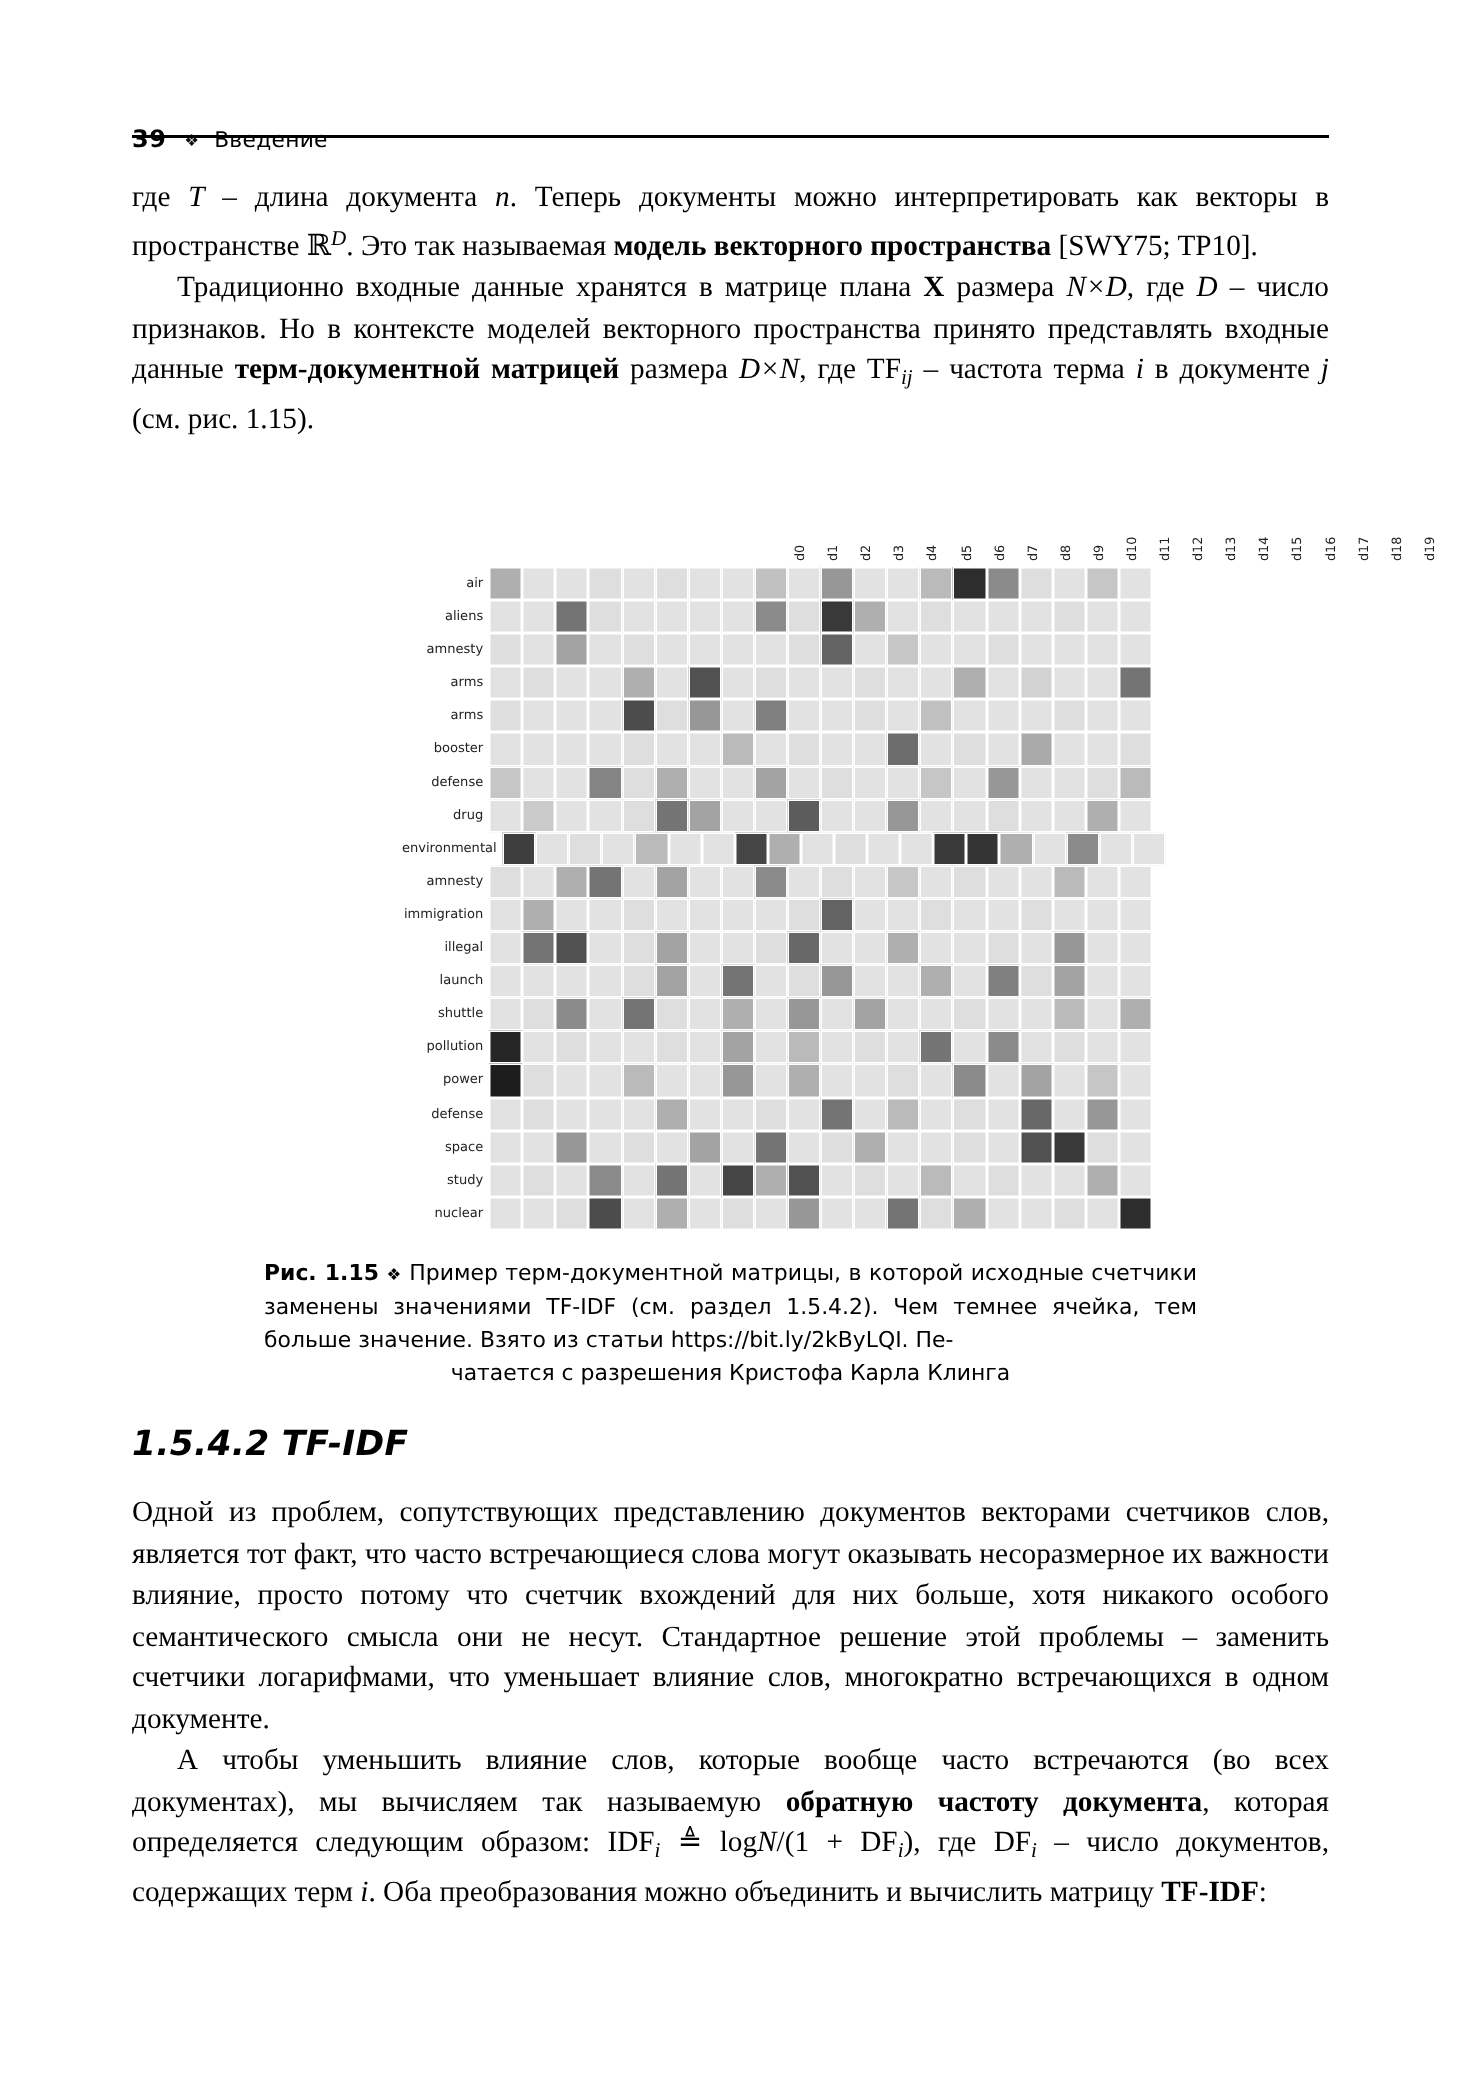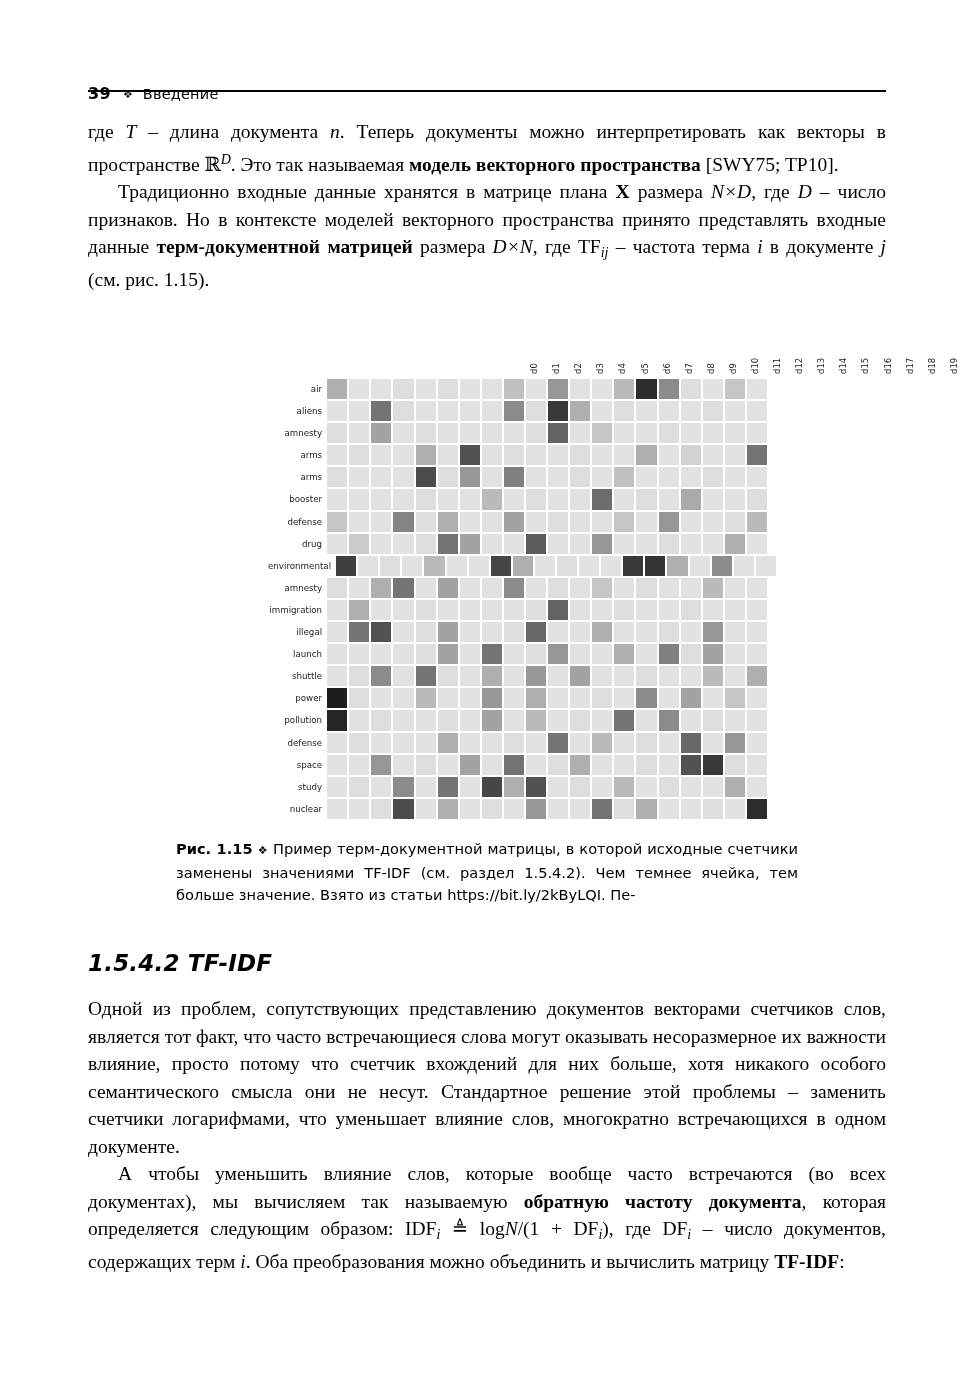--- a/index.html
+++ b/index.html
@@ -584,20 +584,45 @@
               <div class="cell" style="background: rgb(226, 226, 226);"></div>
               <div class="cell" style="background: rgb(222, 222, 222);"></div>
               <div class="cell" style="background: rgb(226, 226, 226);"></div>
               <div class="cell" style="background: rgb(226, 226, 226);"></div>
               <div class="cell" style="background: rgb(186, 186, 186);"></div>
               <div class="cell" style="background: rgb(226, 226, 226);"></div>
               <div class="cell" style="background: rgb(175, 175, 175);"></div>
             </div>
           </div>
           <div class="mrow">
+            <div class="rlabel">pollution</div>
+            <div class="cells">
+              <div class="cell" style="background: rgb(38, 38, 38);"></div>
+              <div class="cell" style="background: rgb(226, 226, 226);"></div>
+              <div class="cell" style="background: rgb(222, 222, 222);"></div>
+              <div class="cell" style="background: rgb(226, 226, 226);"></div>
+              <div class="cell" style="background: rgb(226, 226, 226);"></div>
+              <div class="cell" style="background: rgb(222, 222, 222);"></div>
+              <div class="cell" style="background: rgb(226, 226, 226);"></div>
+              <div class="cell" style="background: rgb(163, 163, 163);"></div>
+              <div class="cell" style="background: rgb(226, 226, 226);"></div>
+              <div class="cell" style="background: rgb(186, 186, 186);"></div>
+              <div class="cell" style="background: rgb(226, 226, 226);"></div>
+              <div class="cell" style="background: rgb(222, 222, 222);"></div>
+              <div class="cell" style="background: rgb(226, 226, 226);"></div>
+              <div class="cell" style="background: rgb(116, 116, 116);"></div>
+              <div class="cell" style="background: rgb(226, 226, 226);"></div>
+              <div class="cell" style="background: rgb(139, 139, 139);"></div>
+              <div class="cell" style="background: rgb(226, 226, 226);"></div>
+              <div class="cell" style="background: rgb(222, 222, 222);"></div>
+              <div class="cell" style="background: rgb(226, 226, 226);"></div>
+              <div class="cell" style="background: rgb(226, 226, 226);"></div>
+            </div>
+          </div>
+          <div class="mrow">
             <div class="rlabel">power</div>
             <div class="cells">
               <div class="cell" style="background: rgb(29, 29, 29);"></div>
               <div class="cell" style="background: rgb(222, 222, 222);"></div>
               <div class="cell" style="background: rgb(226, 226, 226);"></div>
               <div class="cell" style="background: rgb(226, 226, 226);"></div>
               <div class="cell" style="background: rgb(186, 186, 186);"></div>
               <div class="cell" style="background: rgb(226, 226, 226);"></div>
               <div class="cell" style="background: rgb(226, 226, 226);"></div>
               <div class="cell" style="background: rgb(151, 151, 151);"></div>
@@ -605,45 +630,20 @@
               <div class="cell" style="background: rgb(175, 175, 175);"></div>
               <div class="cell" style="background: rgb(226, 226, 226);"></div>
               <div class="cell" style="background: rgb(226, 226, 226);"></div>
               <div class="cell" style="background: rgb(222, 222, 222);"></div>
               <div class="cell" style="background: rgb(226, 226, 226);"></div>
               <div class="cell" style="background: rgb(139, 139, 139);"></div>
               <div class="cell" style="background: rgb(226, 226, 226);"></div>
               <div class="cell" style="background: rgb(163, 163, 163);"></div>
               <div class="cell" style="background: rgb(226, 226, 226);"></div>
               <div class="cell" style="background: rgb(198, 198, 198);"></div>
-              <div class="cell" style="background: rgb(226, 226, 226);"></div>
-            </div>
-          </div>
-          <div class="mrow">
-            <div class="rlabel">pollution</div>
-            <div class="cells">
-              <div class="cell" style="background: rgb(38, 38, 38);"></div>
-              <div class="cell" style="background: rgb(226, 226, 226);"></div>
-              <div class="cell" style="background: rgb(222, 222, 222);"></div>
-              <div class="cell" style="background: rgb(226, 226, 226);"></div>
-              <div class="cell" style="background: rgb(226, 226, 226);"></div>
-              <div class="cell" style="background: rgb(222, 222, 222);"></div>
-              <div class="cell" style="background: rgb(226, 226, 226);"></div>
-              <div class="cell" style="background: rgb(163, 163, 163);"></div>
-              <div class="cell" style="background: rgb(226, 226, 226);"></div>
-              <div class="cell" style="background: rgb(186, 186, 186);"></div>
-              <div class="cell" style="background: rgb(226, 226, 226);"></div>
-              <div class="cell" style="background: rgb(222, 222, 222);"></div>
-              <div class="cell" style="background: rgb(226, 226, 226);"></div>
-              <div class="cell" style="background: rgb(116, 116, 116);"></div>
-              <div class="cell" style="background: rgb(226, 226, 226);"></div>
-              <div class="cell" style="background: rgb(139, 139, 139);"></div>
-              <div class="cell" style="background: rgb(226, 226, 226);"></div>
-              <div class="cell" style="background: rgb(222, 222, 222);"></div>
-              <div class="cell" style="background: rgb(226, 226, 226);"></div>
               <div class="cell" style="background: rgb(226, 226, 226);"></div>
             </div>
           </div>
           <div class="mrow">
             <div class="rlabel">defense</div>
             <div class="cells">
               <div class="cell" style="background: rgb(226, 226, 226);"></div>
               <div class="cell" style="background: rgb(222, 222, 222);"></div>
               <div class="cell" style="background: rgb(226, 226, 226);"></div>
               <div class="cell" style="background: rgb(226, 226, 226);"></div>
@@ -741,20 +741,21 @@
             </div>
           </div>
         </div>
     </div>
   </div>
 
   <div class="caption">
     <span class="cap-lead">Рис. 1.15</span>
     <span class="cap-diamond">❖</span>
     <span>Пример терм-документной матрицы, в которой исходные счетчики заменены значениями TF-IDF (см. раздел 1.5.4.2). Чем темнее ячейка, тем больше значение. Взято из статьи https://bit.ly/2kByLQI. Пе-</span>
+    <span class="last-line">чатается с разрешения Кристофа Карла Клинга</span>
   </div>
 
   <div class="section-head">1.5.4.2 TF-IDF</div>
 
   <div class="body-text" style="top:995px;">
     <p><span>Одной из проблем, сопутствующих представлению документов векторами счетчиков слов, является тот факт, что часто встречающиеся слова могут оказывать несоразмерное их важности влияние, просто потому что счетчик вхождений для них больше, хотя никакого особого семантического смысла они не несут. Стандартное решение этой проблемы – заменить счетчики логарифмами, что уменьшает влияние слов, многократно встречающихся в одном документе.</span></p>
     <p class="indent"><span>А чтобы уменьшить влияние слов, которые вообще часто встречаются (во всех документах), мы вычисляем так называемую </span><b>обратную частоту документа</b><span>, которая определяется следующим образом: IDF</span><span class="sub">i</span><span> ≜ log</span><i>N</i><span>/(1 + DF</span><span class="sub">i</span><span>), где DF</span><span class="sub">i</span><span> – число документов, содержащих терм </span><i>i</i><span>. Оба преобразования можно объединить и вычислить матрицу </span><b>TF-IDF</b><span>:</span></p>
   </div>
 
 </div>

